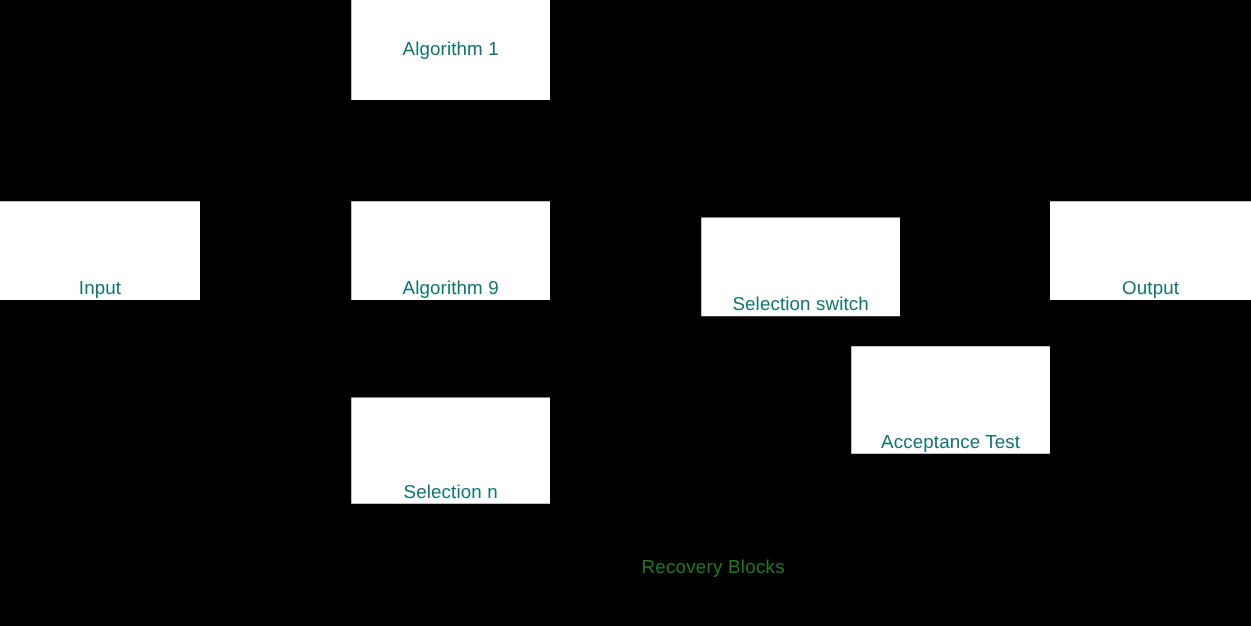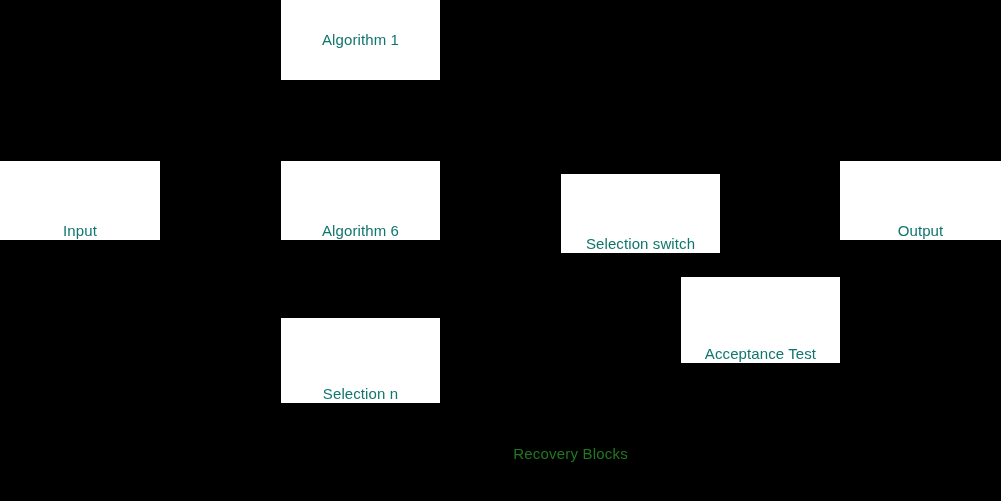--- a/index.html
+++ b/index.html
@@ -70,21 +70,21 @@
 
   <div class="node" id="node-algorithm-1">
     <span class="node-label">Algorithm 1</span>
   </div>
 
   <div class="node" id="node-input">
     <span class="node-label">Input</span>
   </div>
 
   <div class="node" id="node-algorithm-2">
-    <span class="node-label">Algorithm 6</span>
+    <span class="node-label">Algorithm 9</span>
   </div>
 
   <div class="node" id="node-selection-switch">
     <span class="node-label">Selection switch</span>
   </div>
 
   <div class="node" id="node-output">
     <span class="node-label">Output</span>
   </div>
 

